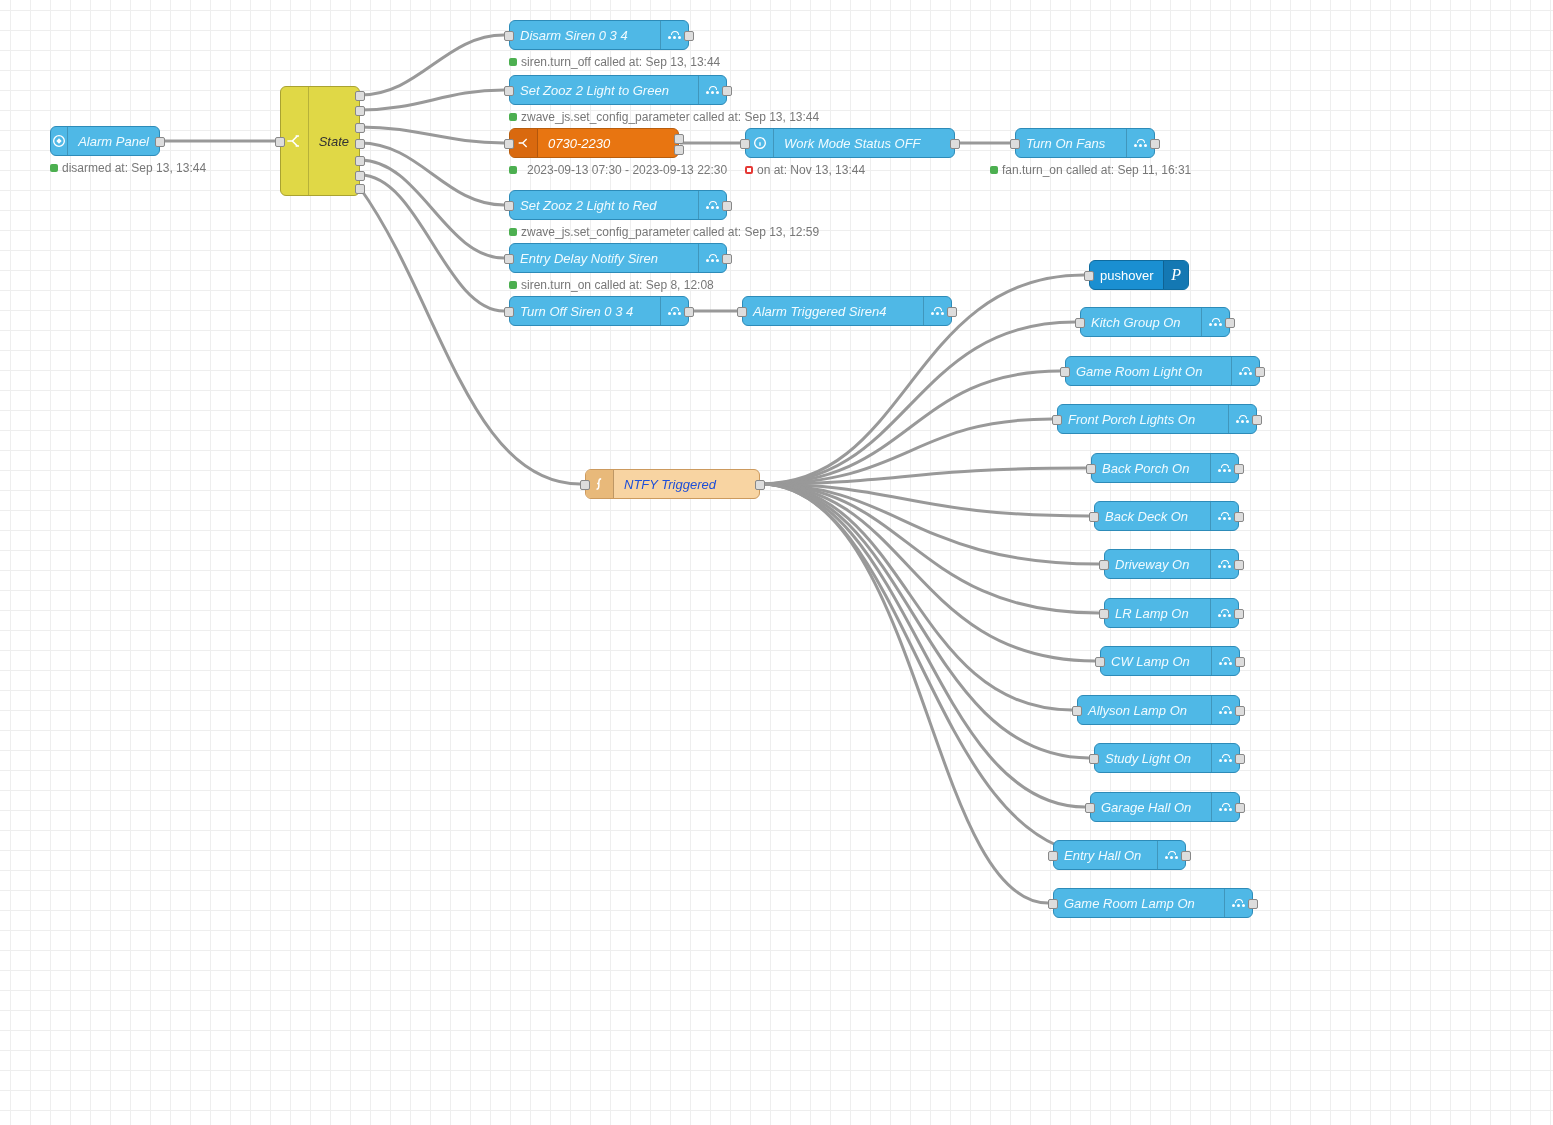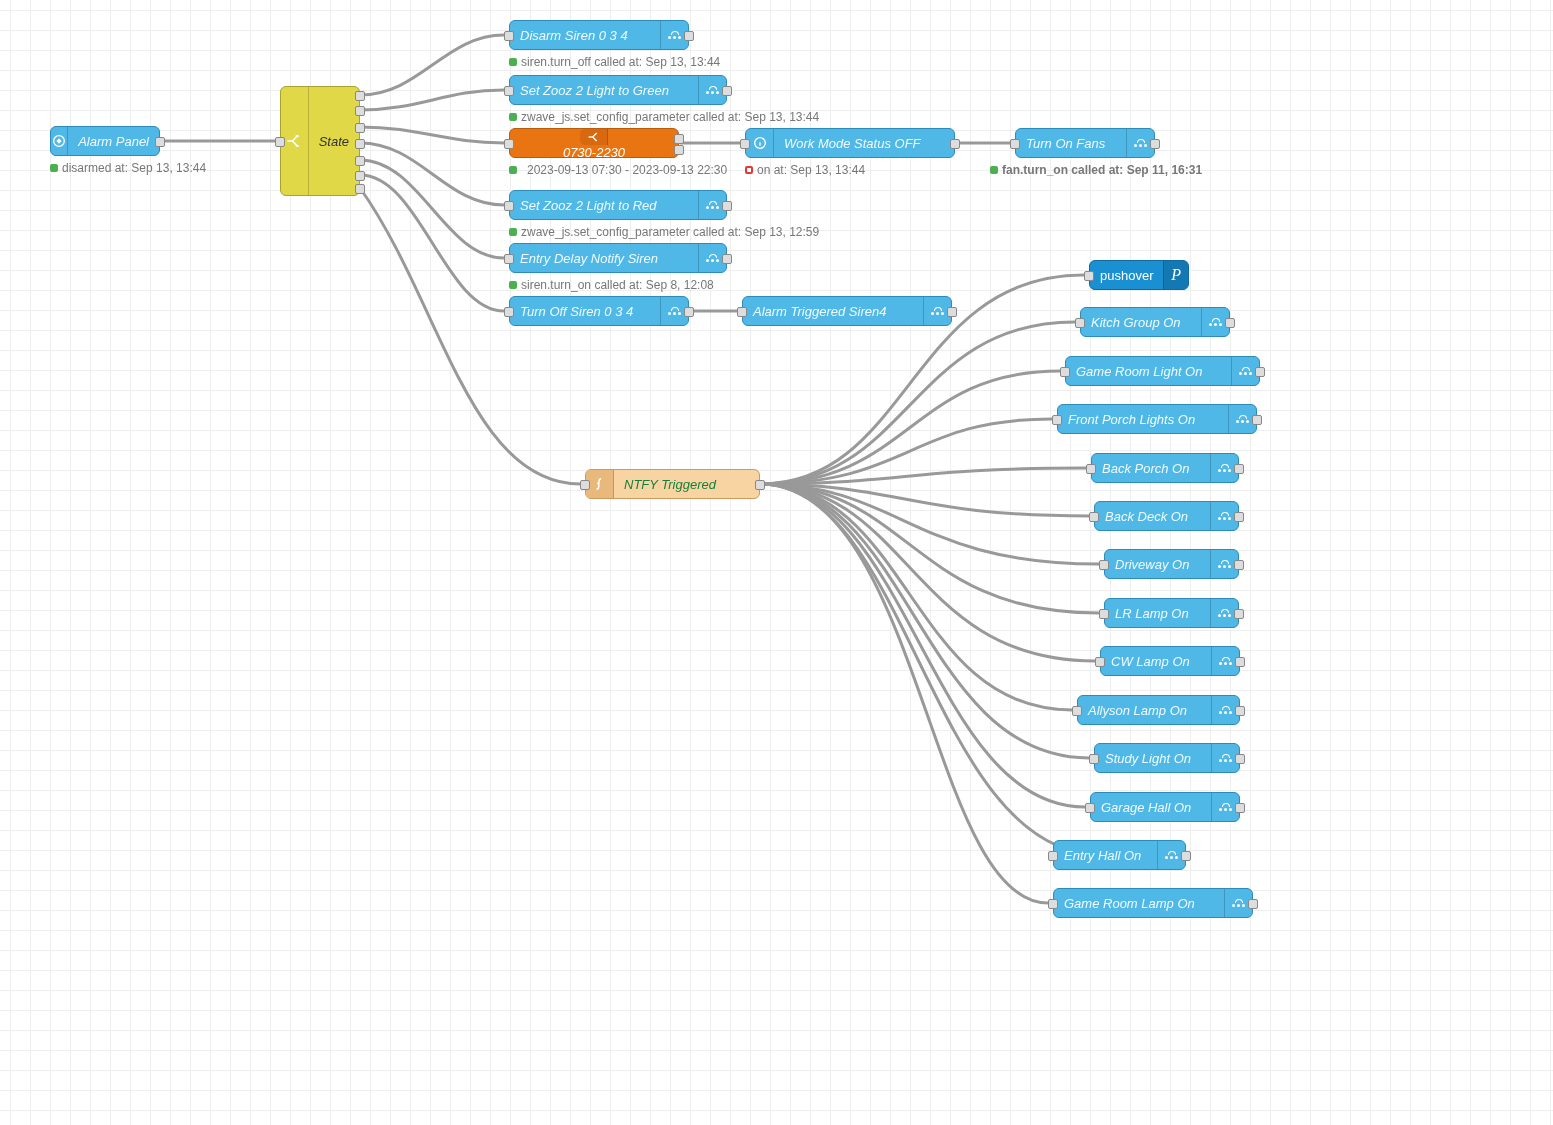--- a/index.html
+++ b/index.html
@@ -77,21 +77,21 @@
   }
   .status .dot {
     width: 8px; height: 8px; border-radius: 2px;
   }
   .dot.green { background: #4caf50; }
   .dot.redring { background: #fff; border: 2px solid #e53935; }
   .node.blue { background: #4fb8e6; border-color: #2d8bb8; }
   .node.blue .label { color: #f0fbff; }
   .node.orange { background: #e87511; border-color: #b85d0d; }
   .node.tan { background: #f8d4a2; border-color: #cc9a5e; color: #333; }
-  .node.tan .label { color: #15803d; }
+  .node.tan .label { color: #1d4ed8; }
   .node.tan .icon { background: #e8b97a; }
   .node.yellow {
     background: #e0d846;
     border-color: #a9a231;
     height: 110px;
     border-radius: 6px;
   }
   .node.yellow .icon {
     width: 40px;
     border-right: 1px solid rgba(0,0,0,0.18);
@@ -210,21 +210,21 @@
       </div>
   </div>
   <span class="port" style="left:-6px; top:10px;"></span>
   <span class="port" style="right:-6px; top:10px;"></span>
 </div>
 <div class="status" style="left:509px; top:110px;">
   <span class="dot green"></span>
   <span>zwave_js.set_config_parameter called at: Sep 13, 13:44</span>
 </div>
 
-<div class="node orange" style="left:509px; top:128px; width:170px;flex-direction:column;">
+<div class="node orange" style="left:509px; top:128px; width:170px;">
   <div class="icon" style="background:#d9690f;">
     <svg width="16" height="16" viewBox="0 0 24 24" fill="none" stroke="#fff" stroke-width="2">
         <path d="M4 12 h6 M10 12 l6 -6 M10 12 l6 6"></path>
       </svg>
   </div>
   <span class="label">0730-2230</span>
   <span class="port" style="left:-6px; top:10px;"></span>
   <span class="port" style="right:-6px; top:5px;"></span>
   <span class="port" style="right:-6px; top:16px;"></span>
 </div>
@@ -240,39 +240,39 @@
         <line x1="12" y1="8" x2="12" y2="8"></line>
         <line x1="12" y1="11" x2="12" y2="16"></line>
       </svg>
   </div>
   <span class="label">Work Mode Status OFF</span>
   <span class="port" style="left:-6px; top:10px;"></span>
   <span class="port" style="right:-6px; top:10px;"></span>
 </div>
 <div class="status" style="left:745px; top:163px;">
   <span class="dot redring"></span>
-  <span>on at: Sep 13, 13:44</span>
+  <span>on at: Nov 13, 13:44</span>
 </div>
 
 <div class="node blue" style="left:1015px; top:128px; width:140px;">
   <span class="label">Turn On Fans</span>
   <div class="icon right">
     <div class="svcicon">
         <div class="svcarc"></div>
         <div class="svcdots">
           <span></span>
           <span></span>
           <span></span>
         </div>
       </div>
   </div>
   <span class="port" style="left:-6px; top:10px;"></span>
   <span class="port" style="right:-6px; top:10px;"></span>
 </div>
-<div class="status" style="left:990px; top:163px;font-weight:bold;">
+<div class="status" style="left:990px; top:163px;">
   <span class="dot green"></span>
   <span>fan.turn_on called at: Sep 11, 16:31</span>
 </div>
 
 <div class="node blue" style="left:509px; top:190px; width:218px;">
   <span class="label">Set Zooz 2 Light to Red</span>
   <div class="icon right">
     <div class="svcicon">
         <div class="svcarc"></div>
         <div class="svcdots">

